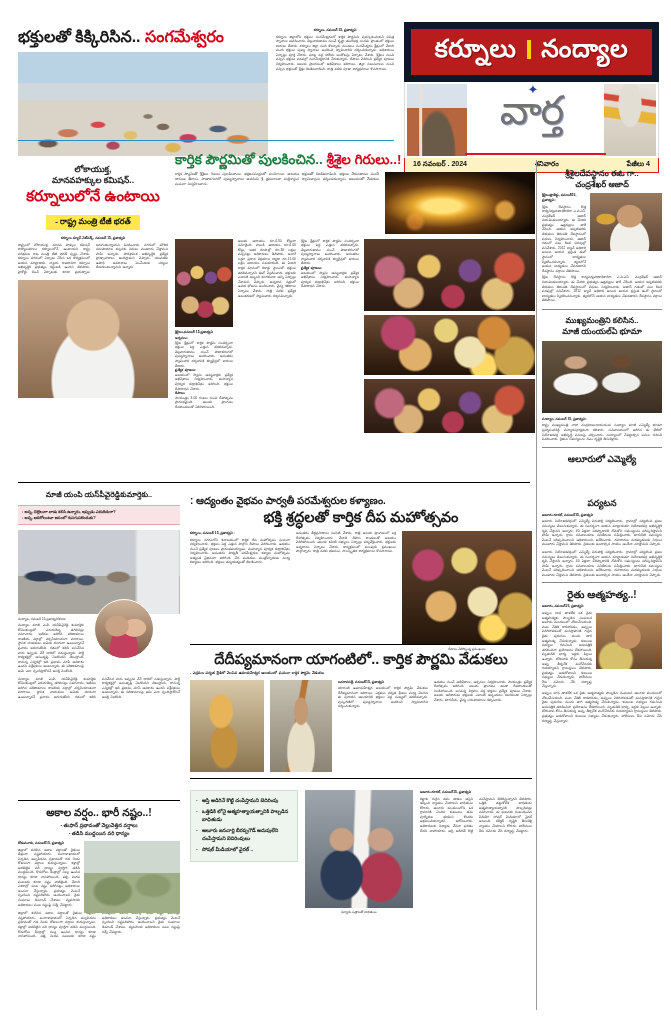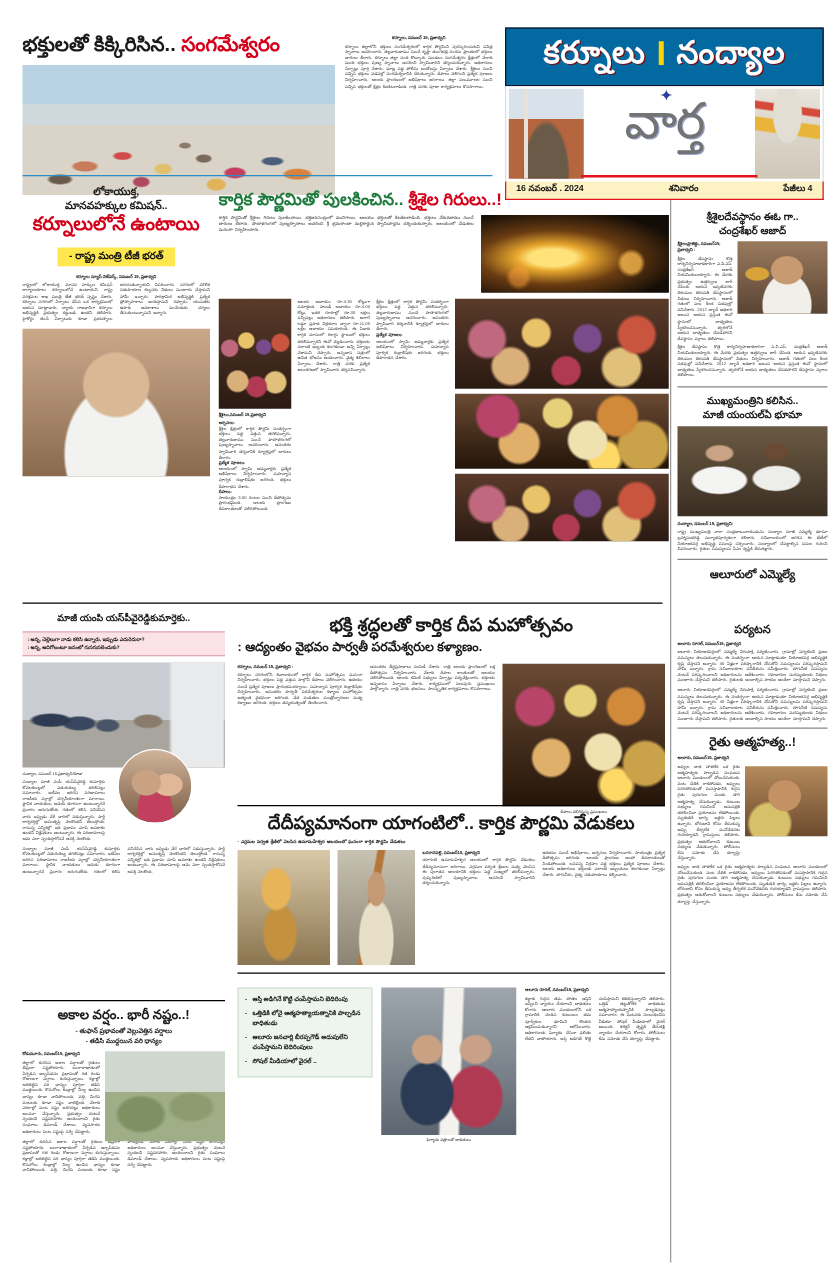--- a/index.html
+++ b/index.html
@@ -152,21 +152,21 @@
   .ph-inset::after{ content:""; position:absolute; inset:0; border-radius:50%;
     background:
       radial-gradient(ellipse at 38% 45%, #c9a183 0 22%, transparent 24%),
       radial-gradient(ellipse at 68% 48%, #e0b898 0 20%, transparent 22%),
       radial-gradient(ellipse at 50% 88%, #c23f5e 0 34%, transparent 36%);
   }
 
   
   .masthead { position:absolute; left:404px; top:22px; width:255px; }
   .mast-top {
-    background:#0369a1; border:1px solid #0f172a; text-align:center;
+    background:#b91c1c; border:7px solid #0f172a; text-align:center;
     padding:5px 0 6px; position:relative;
   }
   .mast-top .mt {
     font-size:25px; font-weight:bold; color:#ffffff; letter-spacing:.5px;
     text-shadow:1px 1px 0 #7a0a0e;
   }
   .mast-sep { display:inline-block; width:4px; height:19px; background:#ffd400;
               vertical-align:-2px; margin:0 6px; }
   .mast-mid { background:#ffffff; height:76px; position:relative;
               border-left:1px solid #ddd; border-right:1px solid #ddd; }
@@ -240,21 +240,21 @@
     <div class="photo ph-ghat" style="margin-top:6px; width:250px; height:104px;"></div>
   </div>
 
   <div style="position:absolute; left:276px; top:28px; width:118px;">
     <div class="dateline center">కర్నూలు, నవంబర్ 15, ప్రజాధ్వని</div>
     <div class="body-copy">కర్నూలు జిల్లాలోని భక్తులు సంగమేశ్వరంలో కార్తిక పౌర్ణమిని పురస్కరించుకుని పవిత్ర స్నానాలు ఆచరించారు. తెల్లవారుజాము నుంచే కృష్ణా తుంగభద్ర సంగమ ప్రాంతంలో భక్తులు బారులు తీరారు. కర్నూలు జిల్లా నంది కొట్కూరు మండలం సంగమేశ్వరం క్షేత్రంలో వేలాది మంది భక్తులు పుణ్య స్నానాలు ఆచరించి స్వామివారిని దర్శించుకున్నారు. అధికారులు ఏర్పాట్లు పూర్తి చేశారు. ఘాట్ల వద్ద పోలీసు బందోబస్తు ఏర్పాటు చేశారు. శ్రీశైలం నుంచి వచ్చిన భక్తులు పడవల్లో సంగమేశ్వరానికి చేరుకున్నారు. దీపాలు వెలిగించి ప్రత్యేక పూజలు నిర్వహించారు. ఆలయ ప్రాంగణంలో అభిషేకాలు జరిగాయి. జిల్లా నలుమూలల నుంచి వచ్చిన భక్తులతో క్షేత్రం కిటకిటలాడింది. రాత్రి వరకు పూజా కార్యక్రమాలు కొనసాగాయి.</div>
   </div>
 
   <div style="position:absolute; left:18px; top:140px; width:376px; border-top:1.5px solid #2a8fc7;"></div>
 
-  <div style="position:absolute; left:18px; top:148px; width:150px;">
+  <div style="position:absolute; left:18px; top:164px; width:150px;">
     <div class="hl center" style="font-size:8.5px; line-height:11px;">లోకాయుక్త,</div>
     <div class="hl center" style="font-size:8.5px; line-height:11px;">మానవహక్కుల కమిషన్..</div>
     <div class="hl center red" style="font-size:15px; line-height:18px; margin-top:1px;">కర్నూలులోనే ఉంటాయి</div>
     <div class="center" style="margin-top:5px;">
       <span class="yellowbox">- రాష్ట్ర మంత్రి టీజీ భరత్</span>
     </div>
     <div class="dateline center" style="margin-top:6px;">కర్నూలు న్యూస్ నెట్‌వర్క్, నవంబర్ 15, ప్రజాధ్వని</div>
     <div class="body-copy" style="column-count:2; column-gap:6px;">రాష్ట్రంలో లోకాయుక్త, మానవ హక్కుల కమిషన్ కార్యాలయాలు కర్నూలులోనే ఉంటాయని రాష్ట్ర పరిశ్రమల శాఖ మంత్రి టీజీ భరత్ స్పష్టం చేశారు. కర్నూలు నగరంలో ఏర్పాటు చేసిన ఒక కార్యక్రమంలో ఆయన మాట్లాడారు. న్యాయ రాజధానిగా కర్నూలు అభివృద్ధికి ప్రభుత్వం కట్టుబడి ఉందని తెలిపారు. హైకోర్టు బెంచ్ ఏర్పాటుకు కూడా ప్రయత్నాలు జరుగుతున్నాయని వివరించారు. నగరంలో మౌలిక సదుపాయాల కల్పనకు నిధులు మంజూరు చేస్తామని హామీ ఇచ్చారు. పారిశ్రామిక అభివృద్ధికి ప్రత్యేక ప్రోత్సాహకాలు అందిస్తామని చెప్పారు. యువతకు ఉపాధి అవకాశాలు పెంచేందుకు చర్యలు తీసుకుంటున్నామని అన్నారు.</div>
     <div class="photo ph-portrait" style="margin-top:5px; width:150px; height:118px;"></div>
   </div>
@@ -357,22 +357,22 @@
     <div class="photo ph-street" style="width:162px; height:84px; margin-top:5px;"></div>
     <div style="position:relative; margin-top:3px;">
       <div class="photo ph-inset" style="position:absolute; right:26px; top:-18px; width:60px; height:60px;"></div>
       <div class="caption" style="width:66px; text-align:left;">నంద్యాల, నవంబర్ 15,ప్రజాధ్వని/కూడా</div>
       <div class="body-copy" style="width:66px; margin-top:2px;">నంద్యాల మాజీ ఎంపీ యస్‌పీవైరెడ్డి కుమార్తెకు కోవెలకుంట్లలో ఎదురుదెబ్బ తగిలినట్లు సమాచారం. ఇటీవల జరిగిన పరిణామాలు రాజకీయ వర్గాల్లో చర్చనీయాంశంగా మారాయి. స్థానిక నాయకులు ఆమెకు దూరంగా ఉంటున్నారనే ప్రచారం జరుగుతోంది. గతంలో కలిసి పనిచేసిన వారు ఇప్పుడు వేరే దారిలో నడుస్తున్నారు. పార్టీ కార్యకర్తల్లో అసంతృప్తి నెలకొందని తెలుస్తోంది. రానున్న ఎన్నికల్లో ఇది ప్రభావం చూపే అవకాశం ఉందని విశ్లేషకులు అంటున్నారు. ఈ పరిణామాలపై ఆమె ఎలా స్పందిస్తారోననే ఆసక్తి నెలకొంది.</div>
     </div>
     <div class="body-copy" style="column-count:2; column-gap:6px; margin-top:3px;">నంద్యాల మాజీ ఎంపీ యస్‌పీవైరెడ్డి కుమార్తెకు కోవెలకుంట్లలో ఎదురుదెబ్బ తగిలినట్లు సమాచారం. ఇటీవల జరిగిన పరిణామాలు రాజకీయ వర్గాల్లో చర్చనీయాంశంగా మారాయి. స్థానిక నాయకులు ఆమెకు దూరంగా ఉంటున్నారనే ప్రచారం జరుగుతోంది. గతంలో కలిసి పనిచేసిన వారు ఇప్పుడు వేరే దారిలో నడుస్తున్నారు. పార్టీ కార్యకర్తల్లో అసంతృప్తి నెలకొందని తెలుస్తోంది. రానున్న ఎన్నికల్లో ఇది ప్రభావం చూపే అవకాశం ఉందని విశ్లేషకులు అంటున్నారు. ఈ పరిణామాలపై ఆమె ఎలా స్పందిస్తారోననే ఆసక్తి నెలకొంది.</div>
   </div>
 
   <div style="position:absolute; left:190px; top:492px; width:342px;">
+    <div class="hl" style="font-size:10px; line-height:14px; margin-top:2px;">: ఆద్యంతం వైభవం పార్వతీ పరమేశ్వరుల కళ్యాణం.</div>
     <div class="hl center" style="font-size:14.5px; line-height:18px;">భక్తి శ్రద్ధలతో కార్తిక దీప మహోత్సవం</div>
-    <div class="hl" style="font-size:10px; line-height:14px; margin-top:2px;">: ఆద్యంతం వైభవం పార్వతీ పరమేశ్వరుల కళ్యాణం.</div>
     <div style="display:flex; gap:6px; margin-top:5px;">
       <div style="width:100px;">
         <div class="dateline">కర్నూలు, నవంబర్ 15, ప్రజాధ్వని :</div>
         <div class="body-copy">కర్నూలు నగరంలోని శివాలయంలో కార్తిక దీప మహోత్సవం ఘనంగా నిర్వహించారు. భక్తులు పెద్ద ఎత్తున పాల్గొని దీపాలు వెలిగించారు. ఉదయం నుంచే ప్రత్యేక పూజలు ప్రారంభమయ్యాయి. మహన్యాస పూర్వక రుద్రాభిషేకం నిర్వహించారు. అనంతరం పార్వతీ పరమేశ్వరుల కళ్యాణ మహోత్సవం అత్యంత వైభవంగా జరిగింది. వేద పండితుల మంత్రోచ్ఛారణల మధ్య కళ్యాణం జరిగింది. భక్తులు తన్మయత్వంతో తిలకించారు.</div>
       </div>
       <div style="width:100px;">
         <div class="body-copy">అనంతరం తీర్థప్రసాదాలు పంపిణీ చేశారు. రాత్రి ఆలయ ప్రాంగణంలో లక్ష దీపోత్సవం నిర్వహించారు. వేలాది దీపాల కాంతులతో ఆలయం వెలిగిపోయింది. ఆలయ కమిటీ సభ్యులు ఏర్పాట్లు పర్యవేక్షించారు. భక్తులకు అన్నదానం ఏర్పాటు చేశారు. కార్యక్రమంలో పలువురు ప్రముఖులు పాల్గొన్నారు. రాత్రి వరకు భజనలు, సాంస్కృతిక కార్యక్రమాలు కొనసాగాయి.</div>
       </div>
       <div style="flex:1;">
         <div class="photo ph-lamp" style="width:100%; height:114px;"></div>

